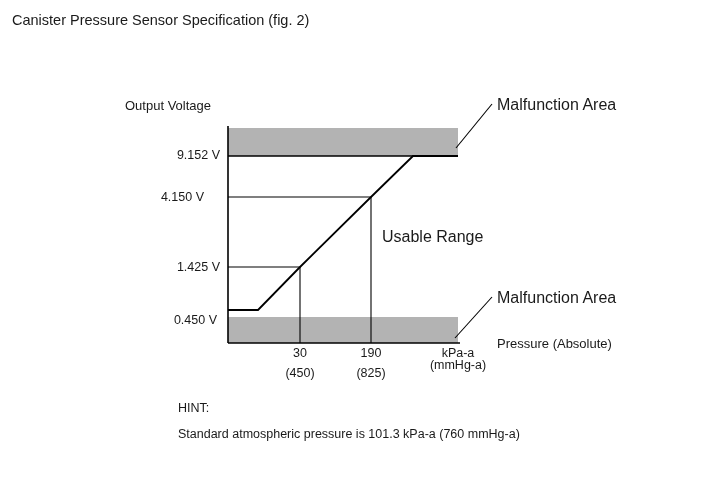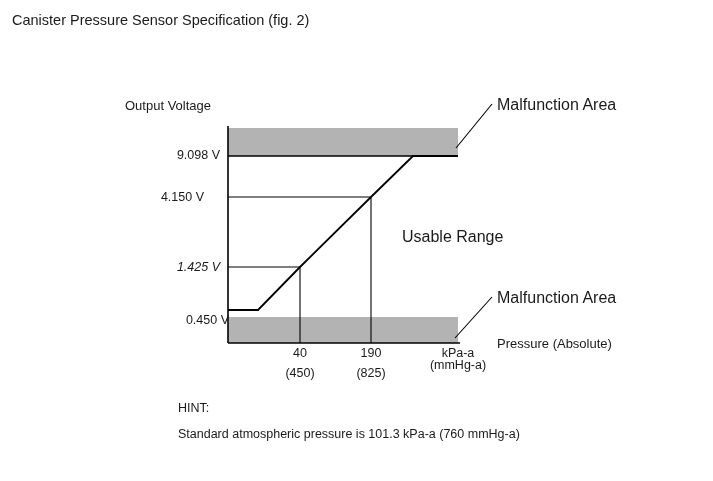--- a/index.html
+++ b/index.html
@@ -101,32 +101,32 @@
 
     <line x1="456" y1="148" x2="492" y2="104" stroke="#000000" stroke-width="1.1"></line>
 
     <line x1="455" y1="338" x2="492" y2="297" stroke="#000000" stroke-width="1.1"></line>
   </svg>
 
   <div class="lbl axis-name" style="left:125px; top:98px;">Output Voltage</div>
 
   <div class="lbl axis-name" style="left:497px; top:336px;">Pressure (Absolute)</div>
 
-  <div class="tick-lbl" style="left:140px; top:148px; width:80px;">9.098 V</div>
+  <div class="tick-lbl" style="left:140px; top:148px; width:80px;">9.152 V</div>
   <div class="tick-lbl" style="left:124px; top:190px; width:80px;">4.150 V</div>
-  <div class="tick-lbl" style="left:140px; top:260px; width:80px;font-style:italic;">1.425 V</div>
-  <div class="tick-lbl" style="left:149px; top:313px; width:80px;">0.450 V</div>
+  <div class="tick-lbl" style="left:140px; top:260px; width:80px;">1.425 V</div>
+  <div class="tick-lbl" style="left:137px; top:313px; width:80px;">0.450 V</div>
 
-  <div class="xtick" style="left:270px; top:346px; width:60px;">40</div>
+  <div class="xtick" style="left:270px; top:346px; width:60px;">30</div>
   <div class="xtick" style="left:270px; top:366px; width:60px;">(450)</div>
   <div class="xtick" style="left:341px; top:346px; width:60px;">190</div>
   <div class="xtick" style="left:341px; top:366px; width:60px;">(825)</div>
   <div class="xtick" style="left:414px; top:346px; width:88px;">kPa-a</div>
   <div class="xtick" style="left:414px; top:358px; width:88px;">(mmHg-a)</div>
 
   <div class="lbl" style="left:497px; top:96px;">Malfunction Area</div>
   <div class="lbl" style="left:497px; top:289px;">Malfunction Area</div>
-  <div class="lbl" style="left:402px; top:228px;text-align:center;">Usable Range</div>
+  <div class="lbl" style="left:382px; top:228px;text-align:center;">Usable Range</div>
 
   <div id="hint-label">HINT:</div>
   <div id="hint-text">Standard atmospheric pressure is 101.3 kPa-a (760 mmHg-a)</div>
 
 </div>
 
 </body></html>

